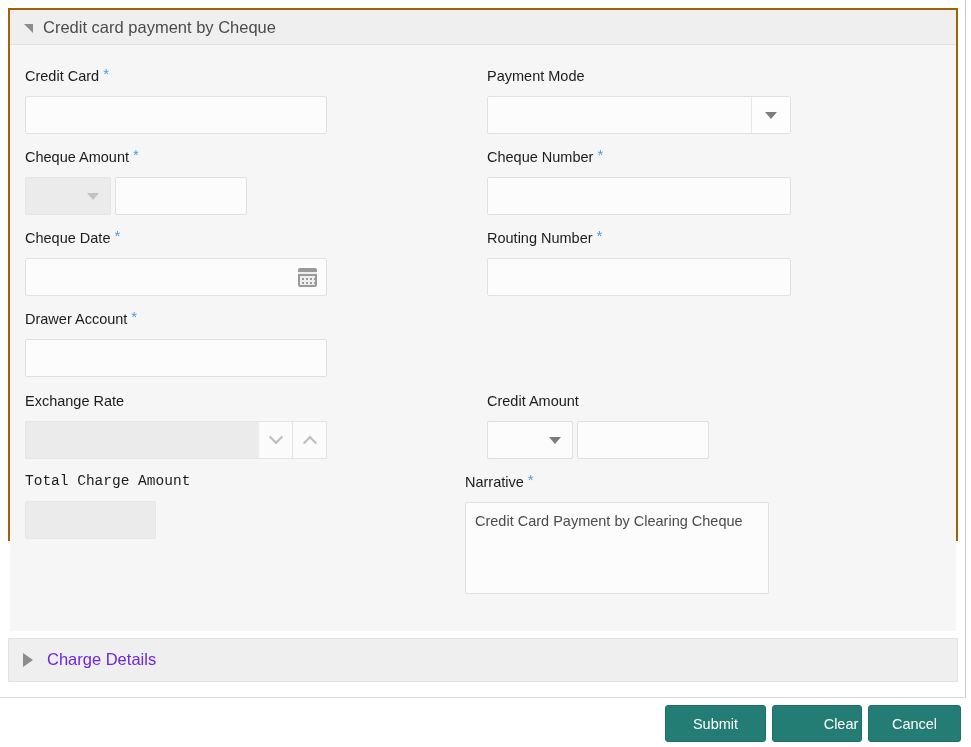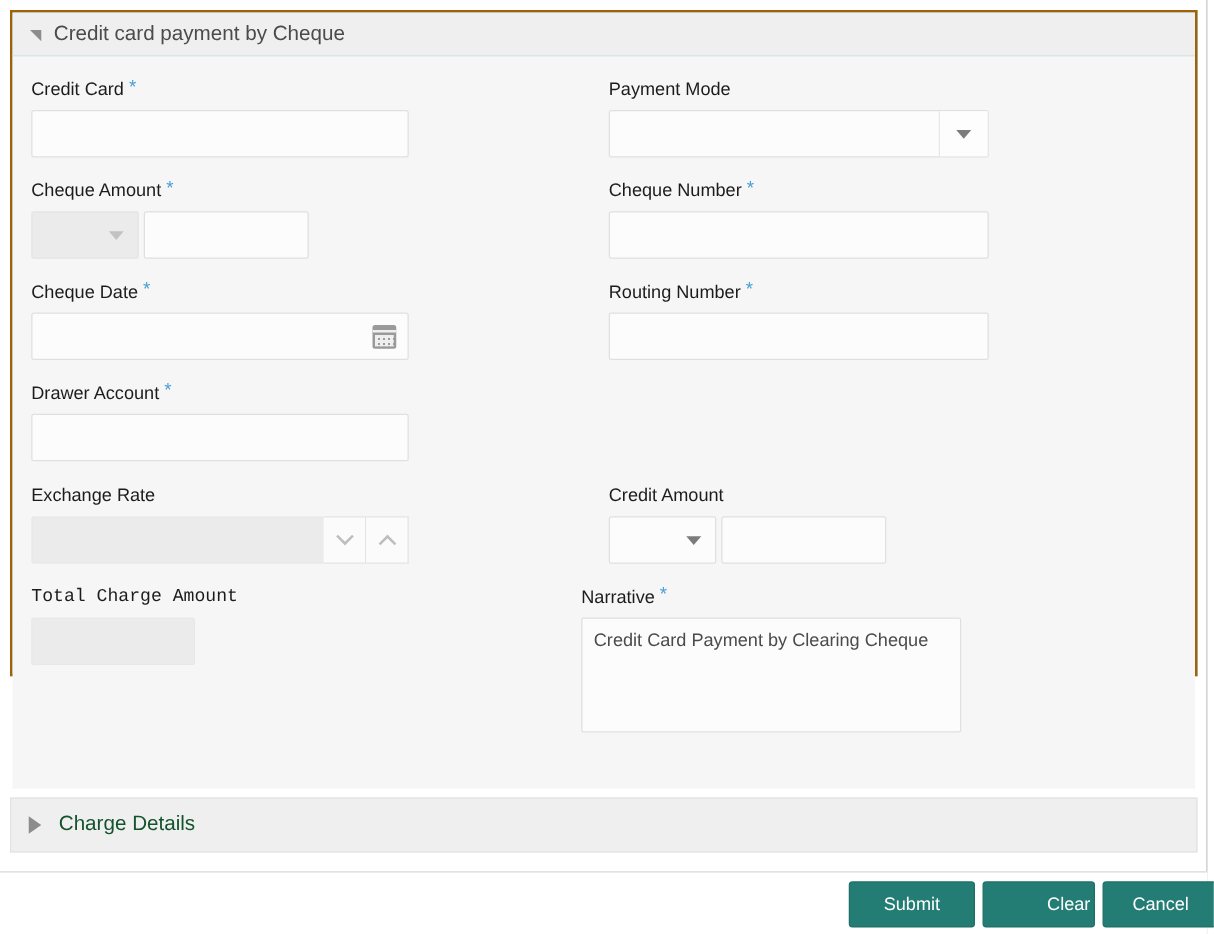--- a/index.html
+++ b/index.html
@@ -66,21 +66,21 @@
   
   .field {
     position: absolute;
   }
   .label {
     font-size: 14.5px;
     color: #1c1c1c;
     white-space: nowrap;
     margin-bottom: 7px;
     display: block;
-    line-height: 18px;
+    line-height: 25px;
   }
   .req {
     color: #4a9fd8;
     font-size: 15px;
     margin-left: 4px;
     vertical-align: 2px;
   }
 
   .input {
     width: 302px;
@@ -251,21 +251,21 @@
     left: 14px; top: 14px;
     width: 0; height: 0;
     border-top: 7px solid transparent;
     border-bottom: 7px solid transparent;
     border-left: 10px solid #8c8c8c;
   }
   .section-title {
     position: absolute;
     left: 38px; top: 11px;
     font-size: 16.5px;
-    color: #14532d;
+    color: #6d28d9;
     white-space: nowrap;
   }
 
   
   .footer {
     position: absolute;
     left: 0; top: 697px;
     width: 966px;
     height: 50px;
     background: #ffffff;
@@ -276,21 +276,20 @@
     top: 7px;
     height: 37px;
     background: #247d74;
     border: 1px solid #1f6f67;
     border-radius: 3px;
     color: #ffffff;
     font-size: 14.5px;
     font-family: "Liberation Sans", sans-serif;
     cursor: pointer;
     padding: 0;
-    margin-left: 14px;
   }
   #btn-submit { left: 665px; width: 101px; }
   #btn-clear  { left: 772px; width: 90px; padding-left: 48px; }
   #btn-cancel { left: 868px; width: 93px; }
 </style>
 </head>
 <body>
 
 <div class="screen">
   <div class="window-frame">

